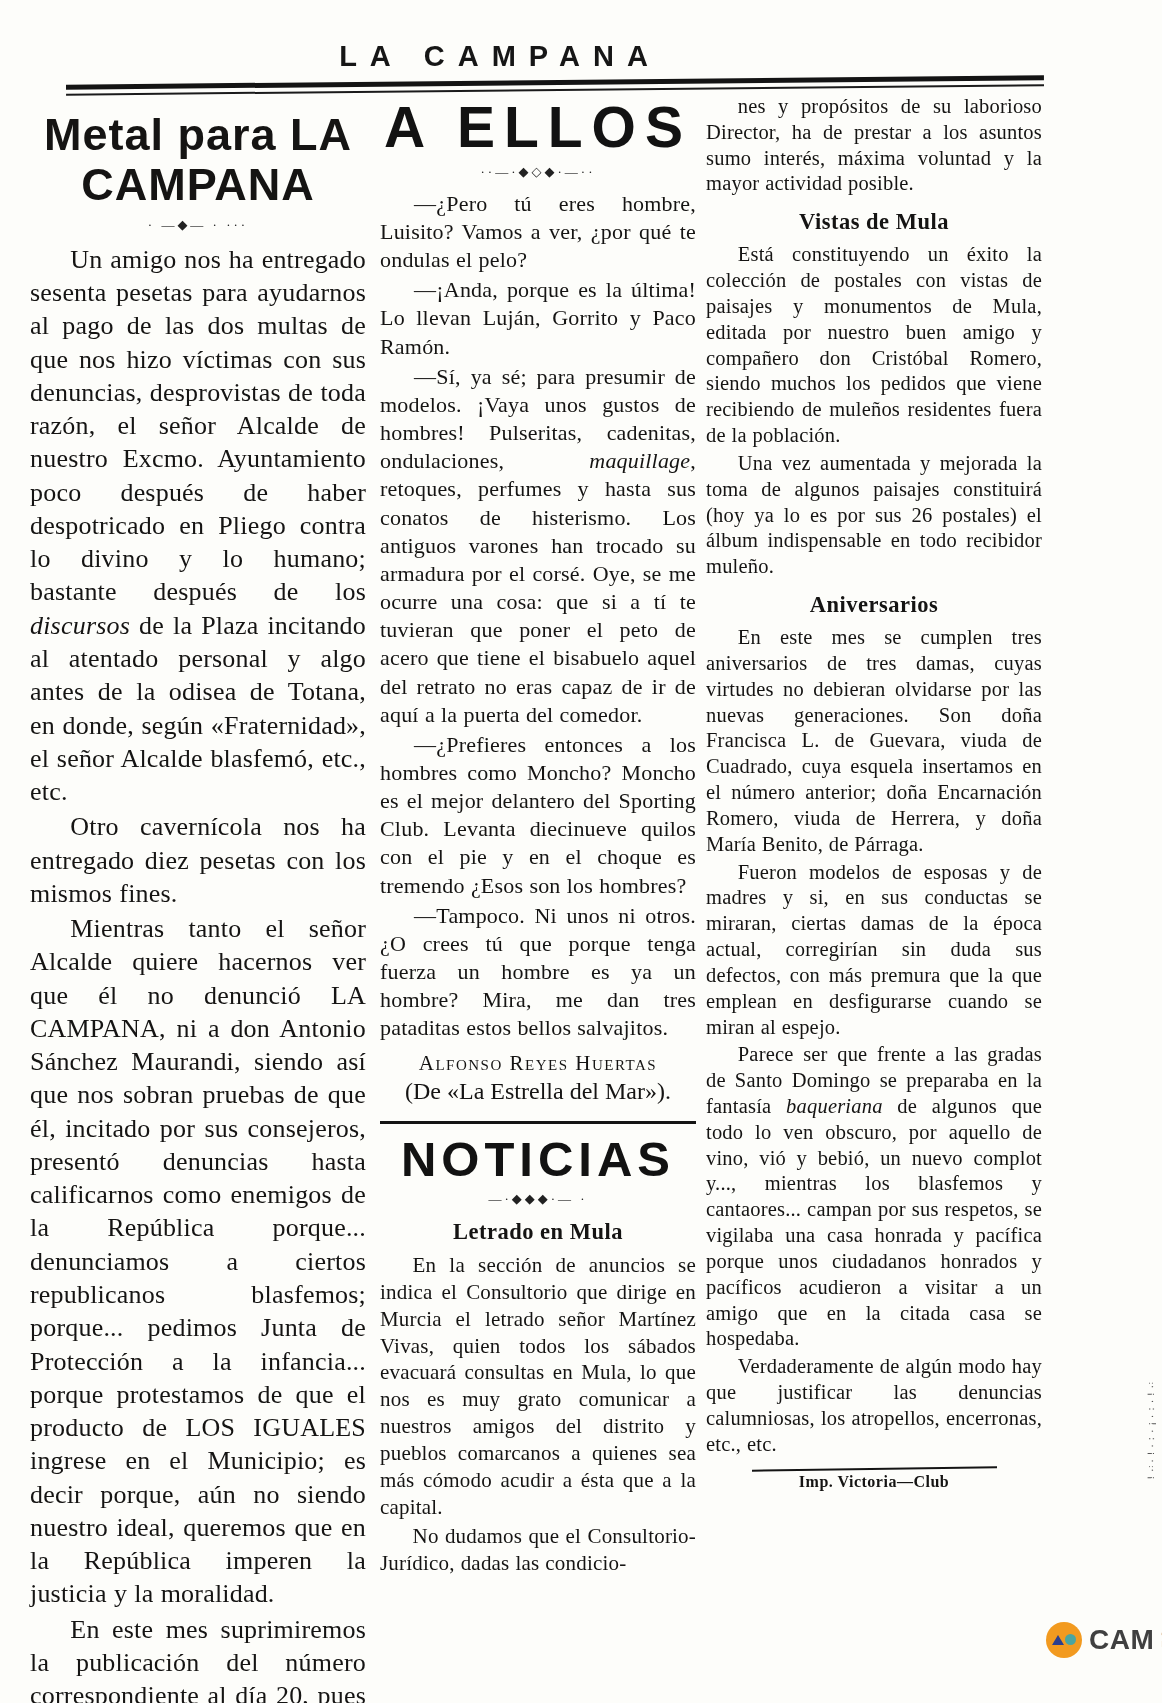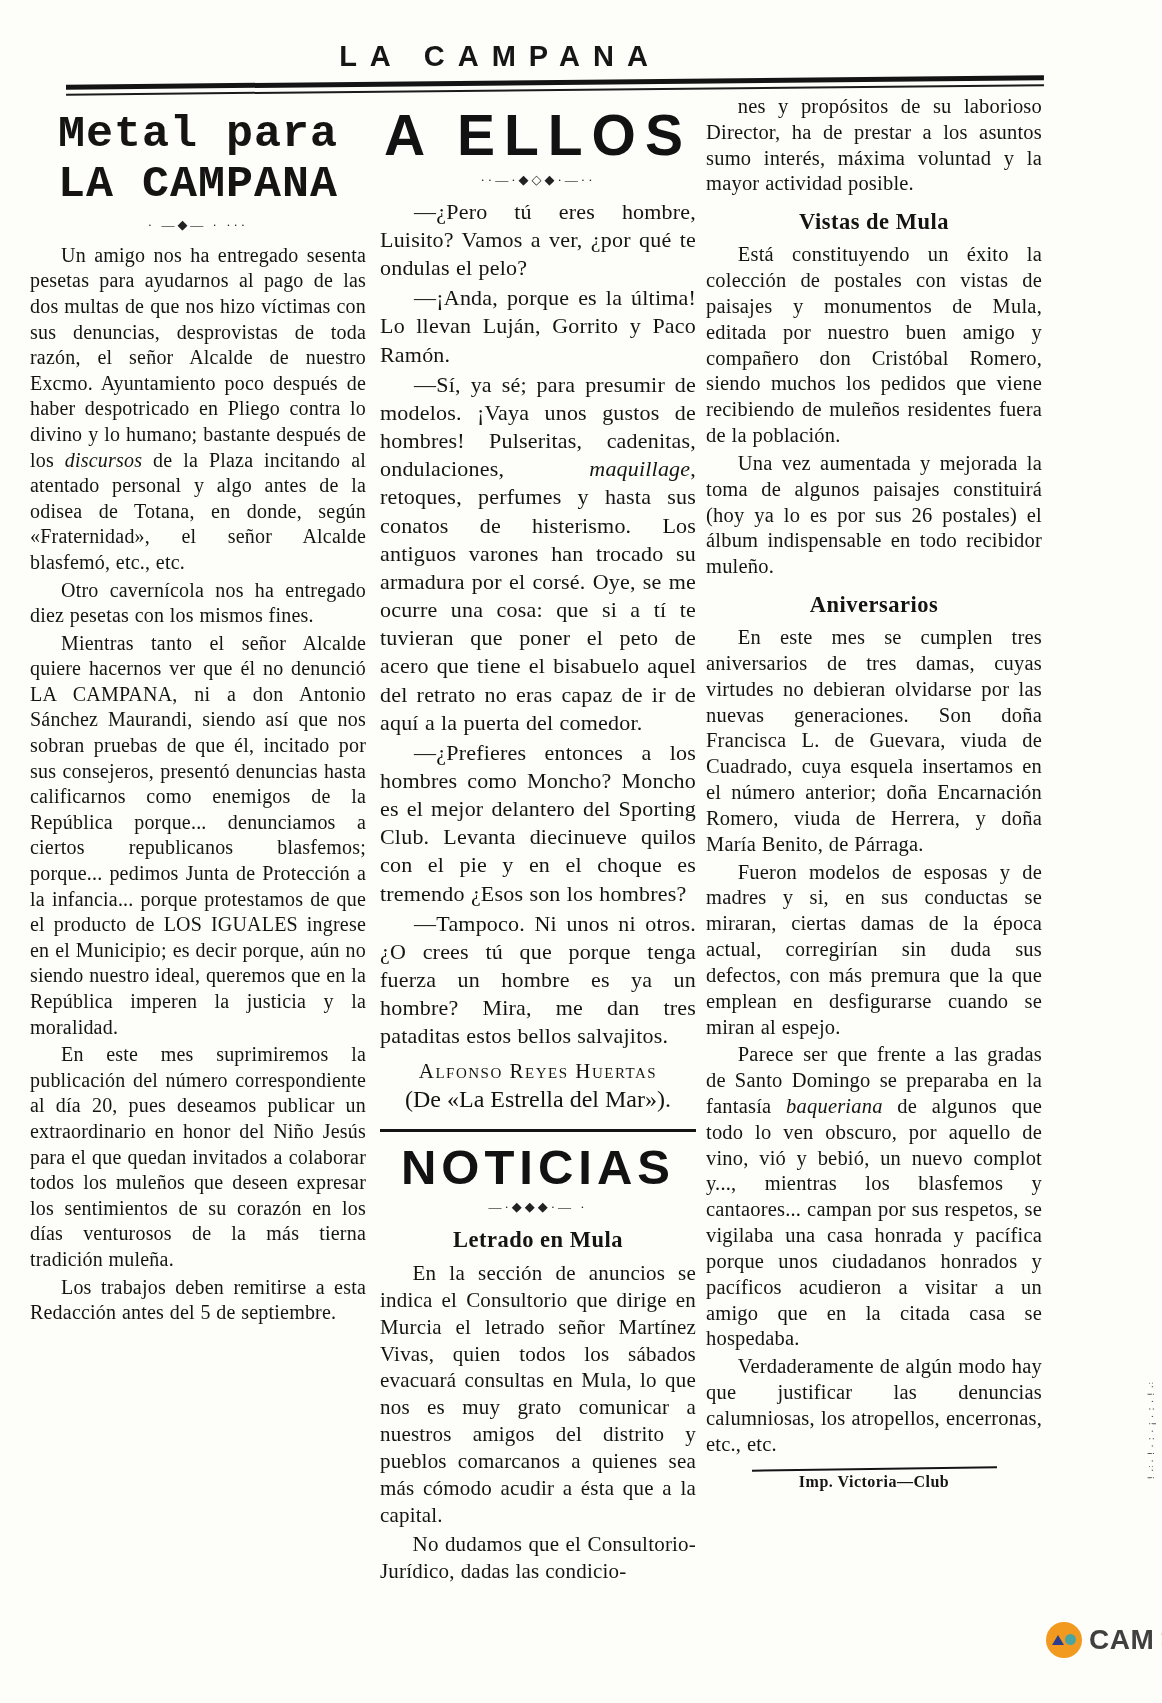--- a/index.html
+++ b/index.html
@@ -21,43 +21,43 @@
     color:#161616;white-space:nowrap;
   }
   .masthead-rule{
     position:absolute;top:80px;left:66px;width:978px;height:4px;
     border-top:5px solid #141414;border-bottom:2px solid #1b1b1b;
     transform:rotate(-0.55deg);
   }
   
   .col{position:absolute;}
   .col-left {left:30px; width:336px;top:104px;}
-  .col-mid  {left:380px;width:316px;top:106px;}
+  .col-mid  {left:380px;width:316px;top:98px;}
   .col-right{left:706px;width:336px;top:94px;}
 
   .col p{
     margin:0 0 2px 0;
     text-indent:1.55em;
     text-align:justify;
     line-height:1.28;
     letter-spacing:0.2px;
     word-spacing:0.5px;
     hyphens:auto;
   }
-  .col-left  p{font-size:20px;}
+  .col-left  p{font-size:26px;}
   .art-ellos p{font-size:22px;}
   .art-noticias p{font-size:21px;}
   .col-right p{font-size:20.5px;line-height:1.26;}
 
   
   .head-metal{
     margin:6px 0 0 0;
     font-size:45px;line-height:1.12;
     font-weight:bold;text-align:center;
-    font-family:Liberation Mono, monospace;
+    font-family:Liberation Sans, sans-serif;
     letter-spacing:1px;
   }
   .head-ellos{
     margin:0;
     font-family:"Liberation Sans", sans-serif;
     font-weight:bold;font-size:57px;line-height:1.05;
     text-align:center;letter-spacing:9px;color:#121212;
   }
   .head-noticias{
     margin:2px 0 0 0;

